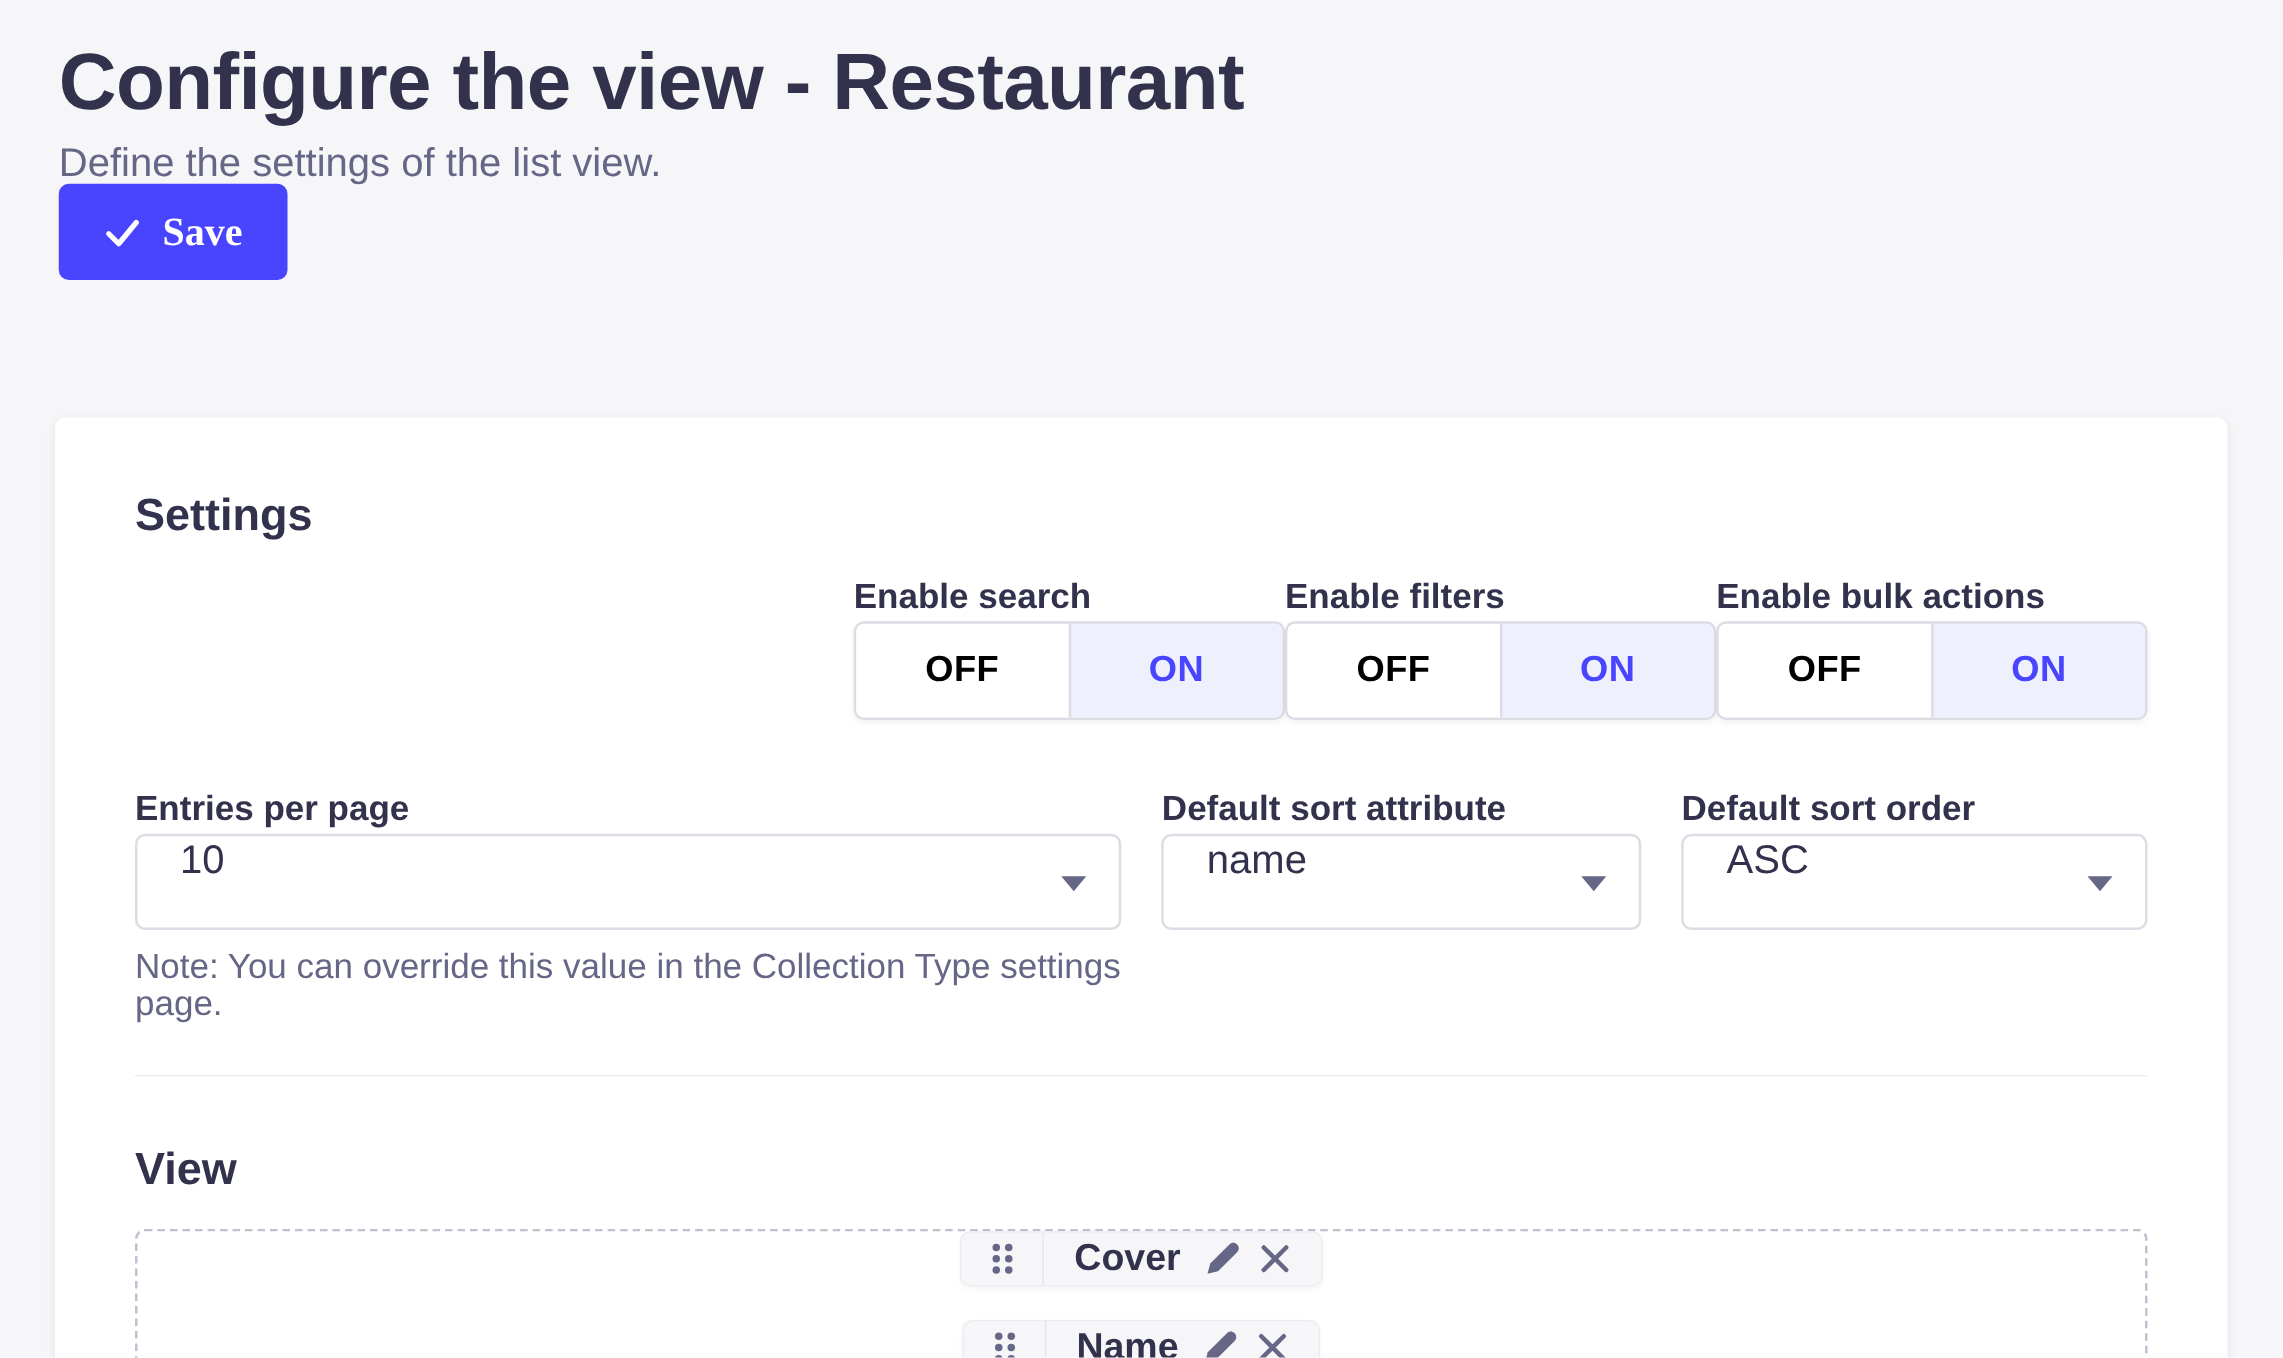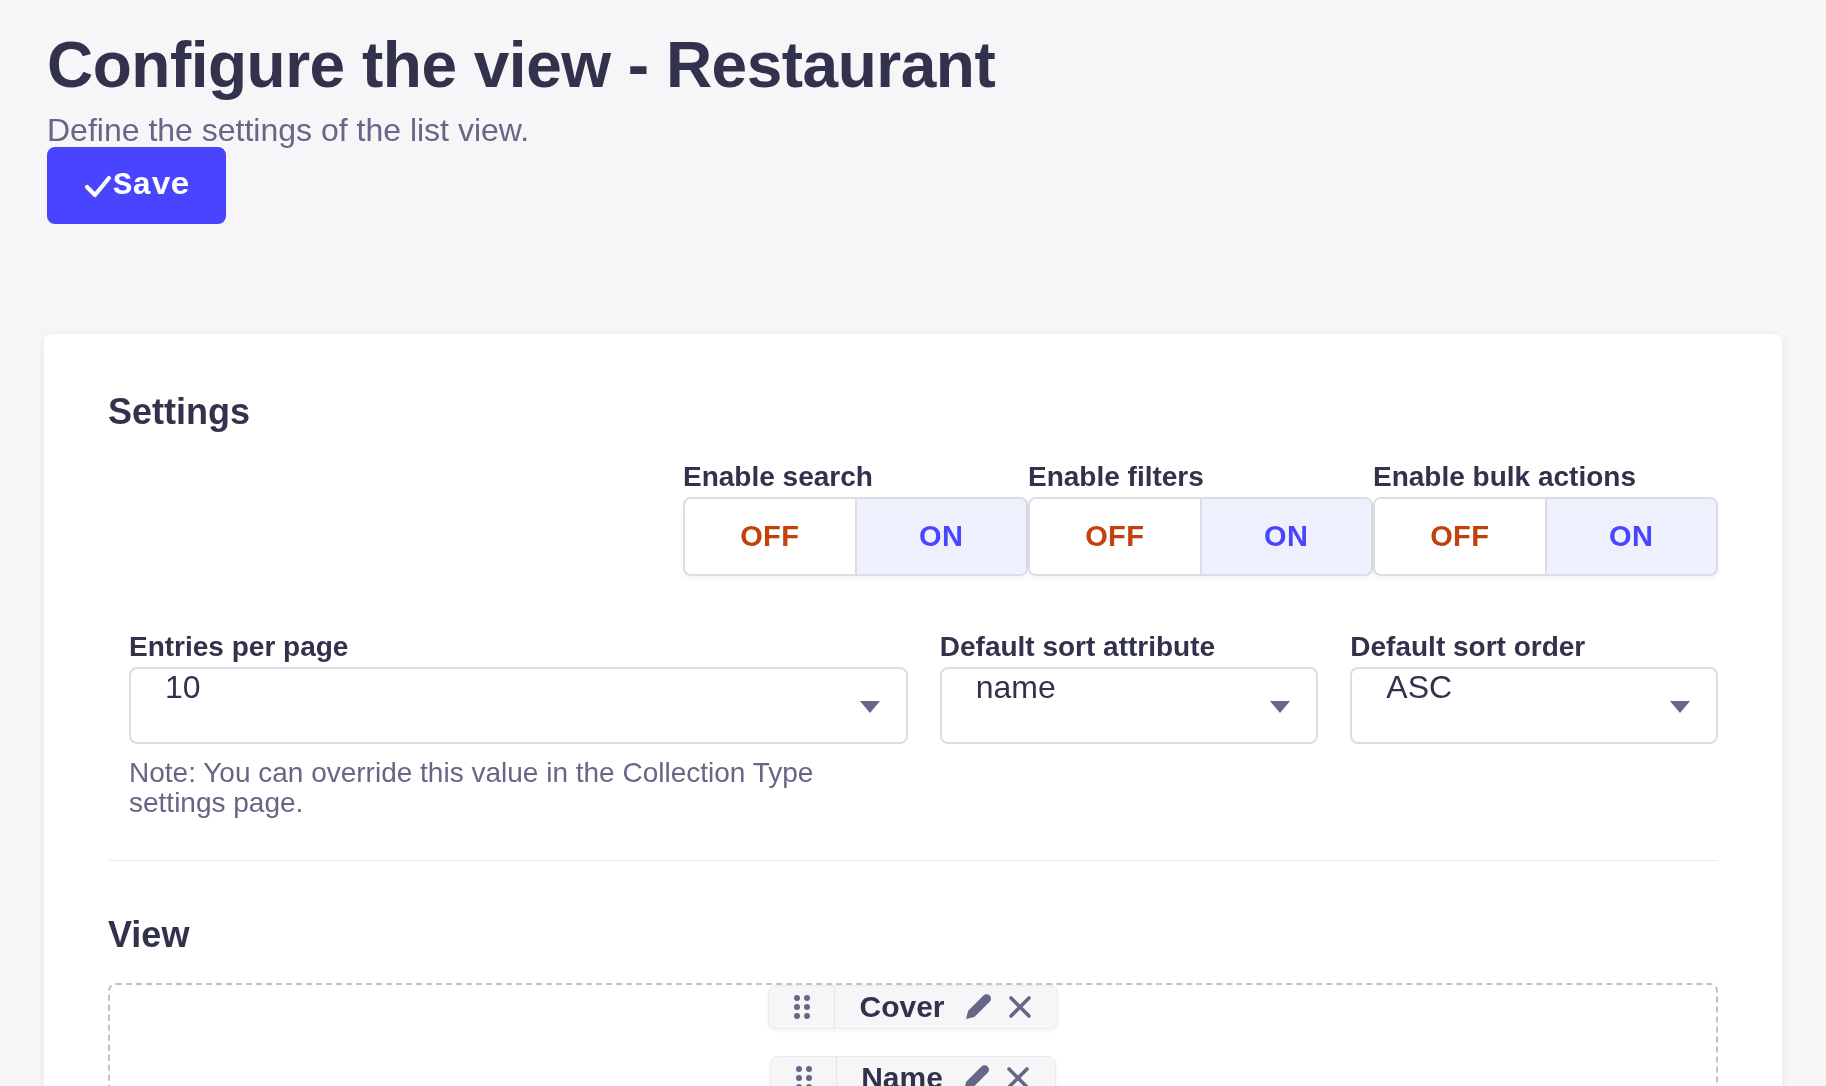--- a/index.html
+++ b/index.html
@@ -33,26 +33,26 @@
   }
   .save-btn {
     margin-top: -6px;
     height: 77px;
     min-width: 171px;
     padding: 0 34px;
     background: #4945ff;
     border: 2px solid #4945ff;
     border-radius: 8px;
     color: #ffffff;
-    font-family: Liberation Mono, monospace;
+    font-family: Liberation Serif, serif;
     font-size: 32px;
     font-weight: 700;
     display: flex;
     align-items: center;
-    gap: 0;
+    gap: 17px;
     cursor: pointer;
   }
 
   
   .card {
     margin: 110px 44px 0 44px;
     height: 806px;
     background: #ffffff;
     border-radius: 8px;
     box-shadow: 0 2px 8px rgba(33,33,52,0.08);
@@ -95,36 +95,36 @@
     flex: 1;
     display: flex;
     align-items: center;
     justify-content: center;
     font-family: "Liberation Sans", sans-serif;
     font-size: 29px;
     font-weight: 700;
     letter-spacing: 0.4px;
     background: #ffffff;
     border: none;
-    color: #c2410c;
+    color: #000000;
     cursor: pointer;
   }
   .toggle-half.on {
     background: #eef0fe;
     color: #4945ff;
     border-left: 2px solid #dcdce4;
   }
 
   
   .selects-row {
     margin-top: 54px;
     display: flex;
     gap: 32px;
   }
-  .col-entries { width: 790px; margin-left: 21px; }
+  .col-entries { width: 790px; }
   .col-attr    { width: 384px; }
   .col-order   { width: 373px; }
   .select-box {
     position: relative;
     margin-top: 3px;
     height: 77px;
     background: #ffffff;
     border: 2px solid #dcdce4;
     border-radius: 8px;
     display: flex;

